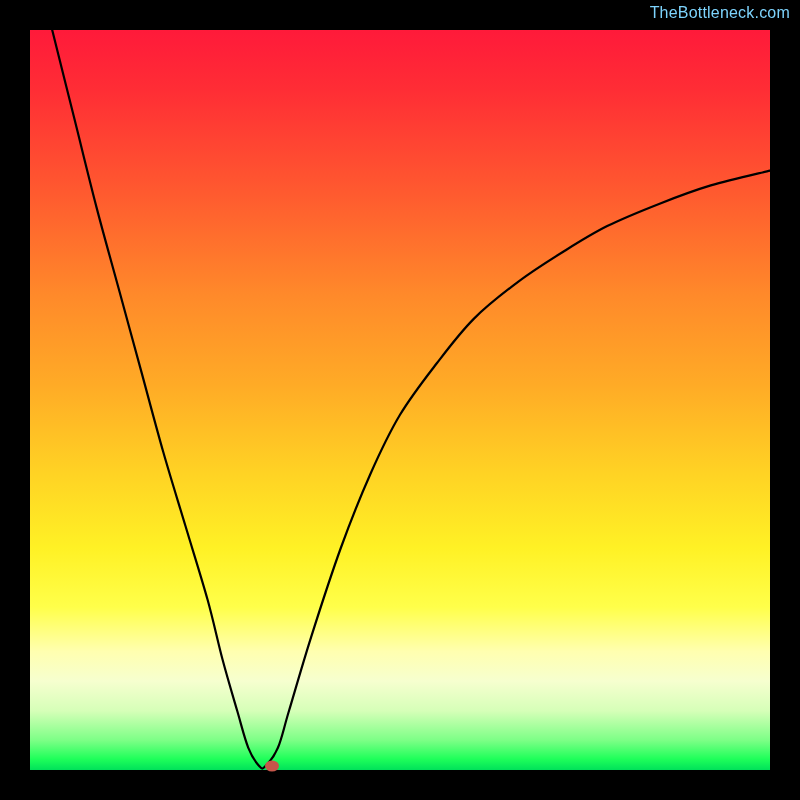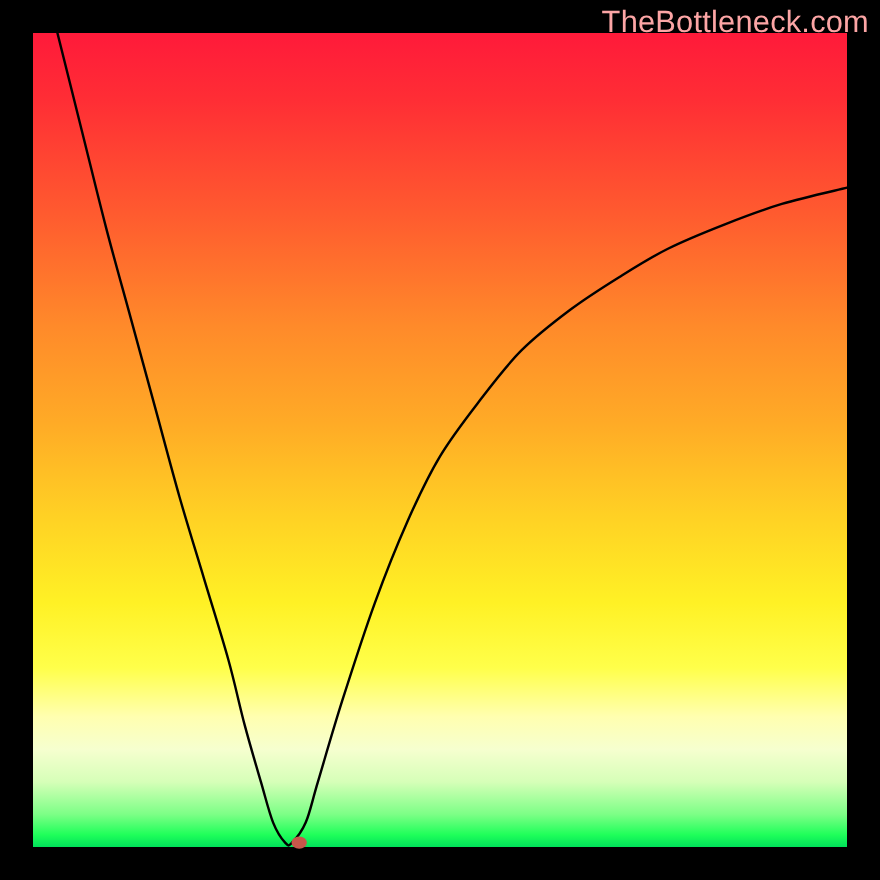--- a/index.html
+++ b/index.html
@@ -39,22 +39,22 @@
       #d6ffb8 92%,
       #7cff86 96%,
       #1fff5a 98.5%,
       #00e15a 100%
     );
   }
   .watermark {
     position: absolute;
     top: 4px;
     right: 10px;
-    color: #fca5a5;
-    font-size: 28px;
+    color: #7dd3fc;
+    font-size: 16px;
     font-weight: 500;
     letter-spacing: 0.2px;
     user-select: none;
   }
   svg.curve {
     position: absolute;
     left: 0;
     top: 0;
     width: 740px;
     height: 740px;

